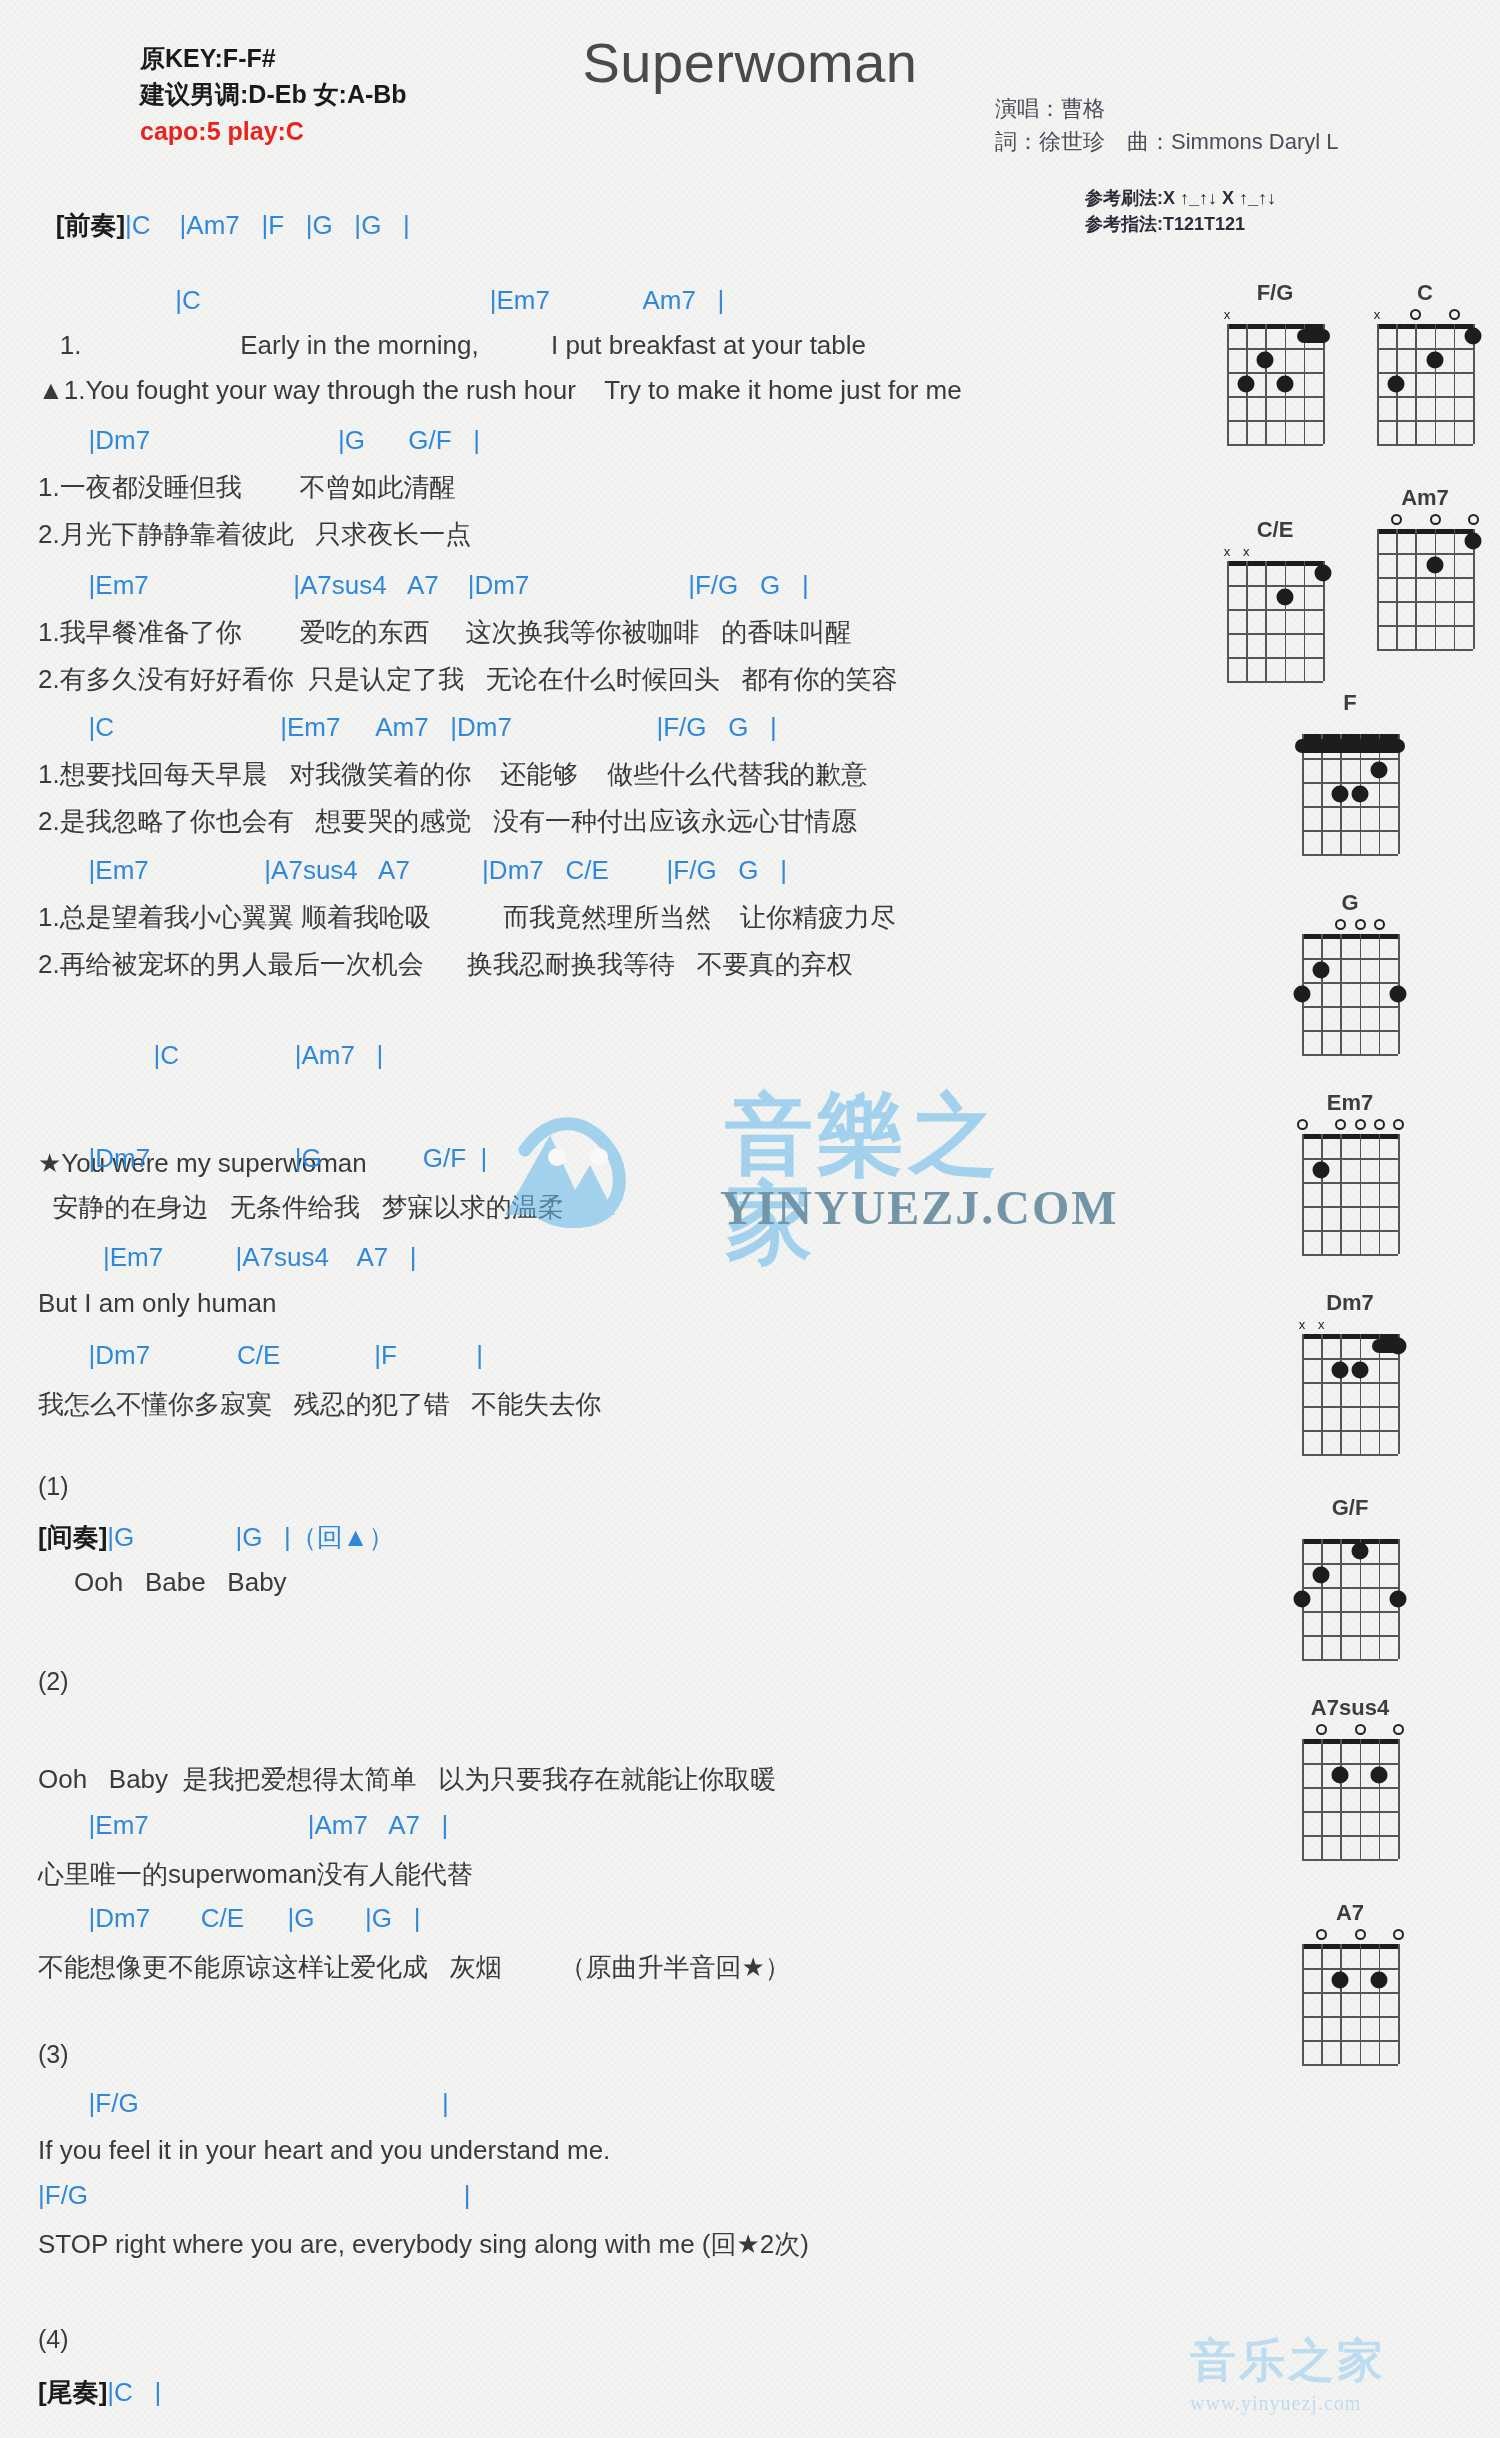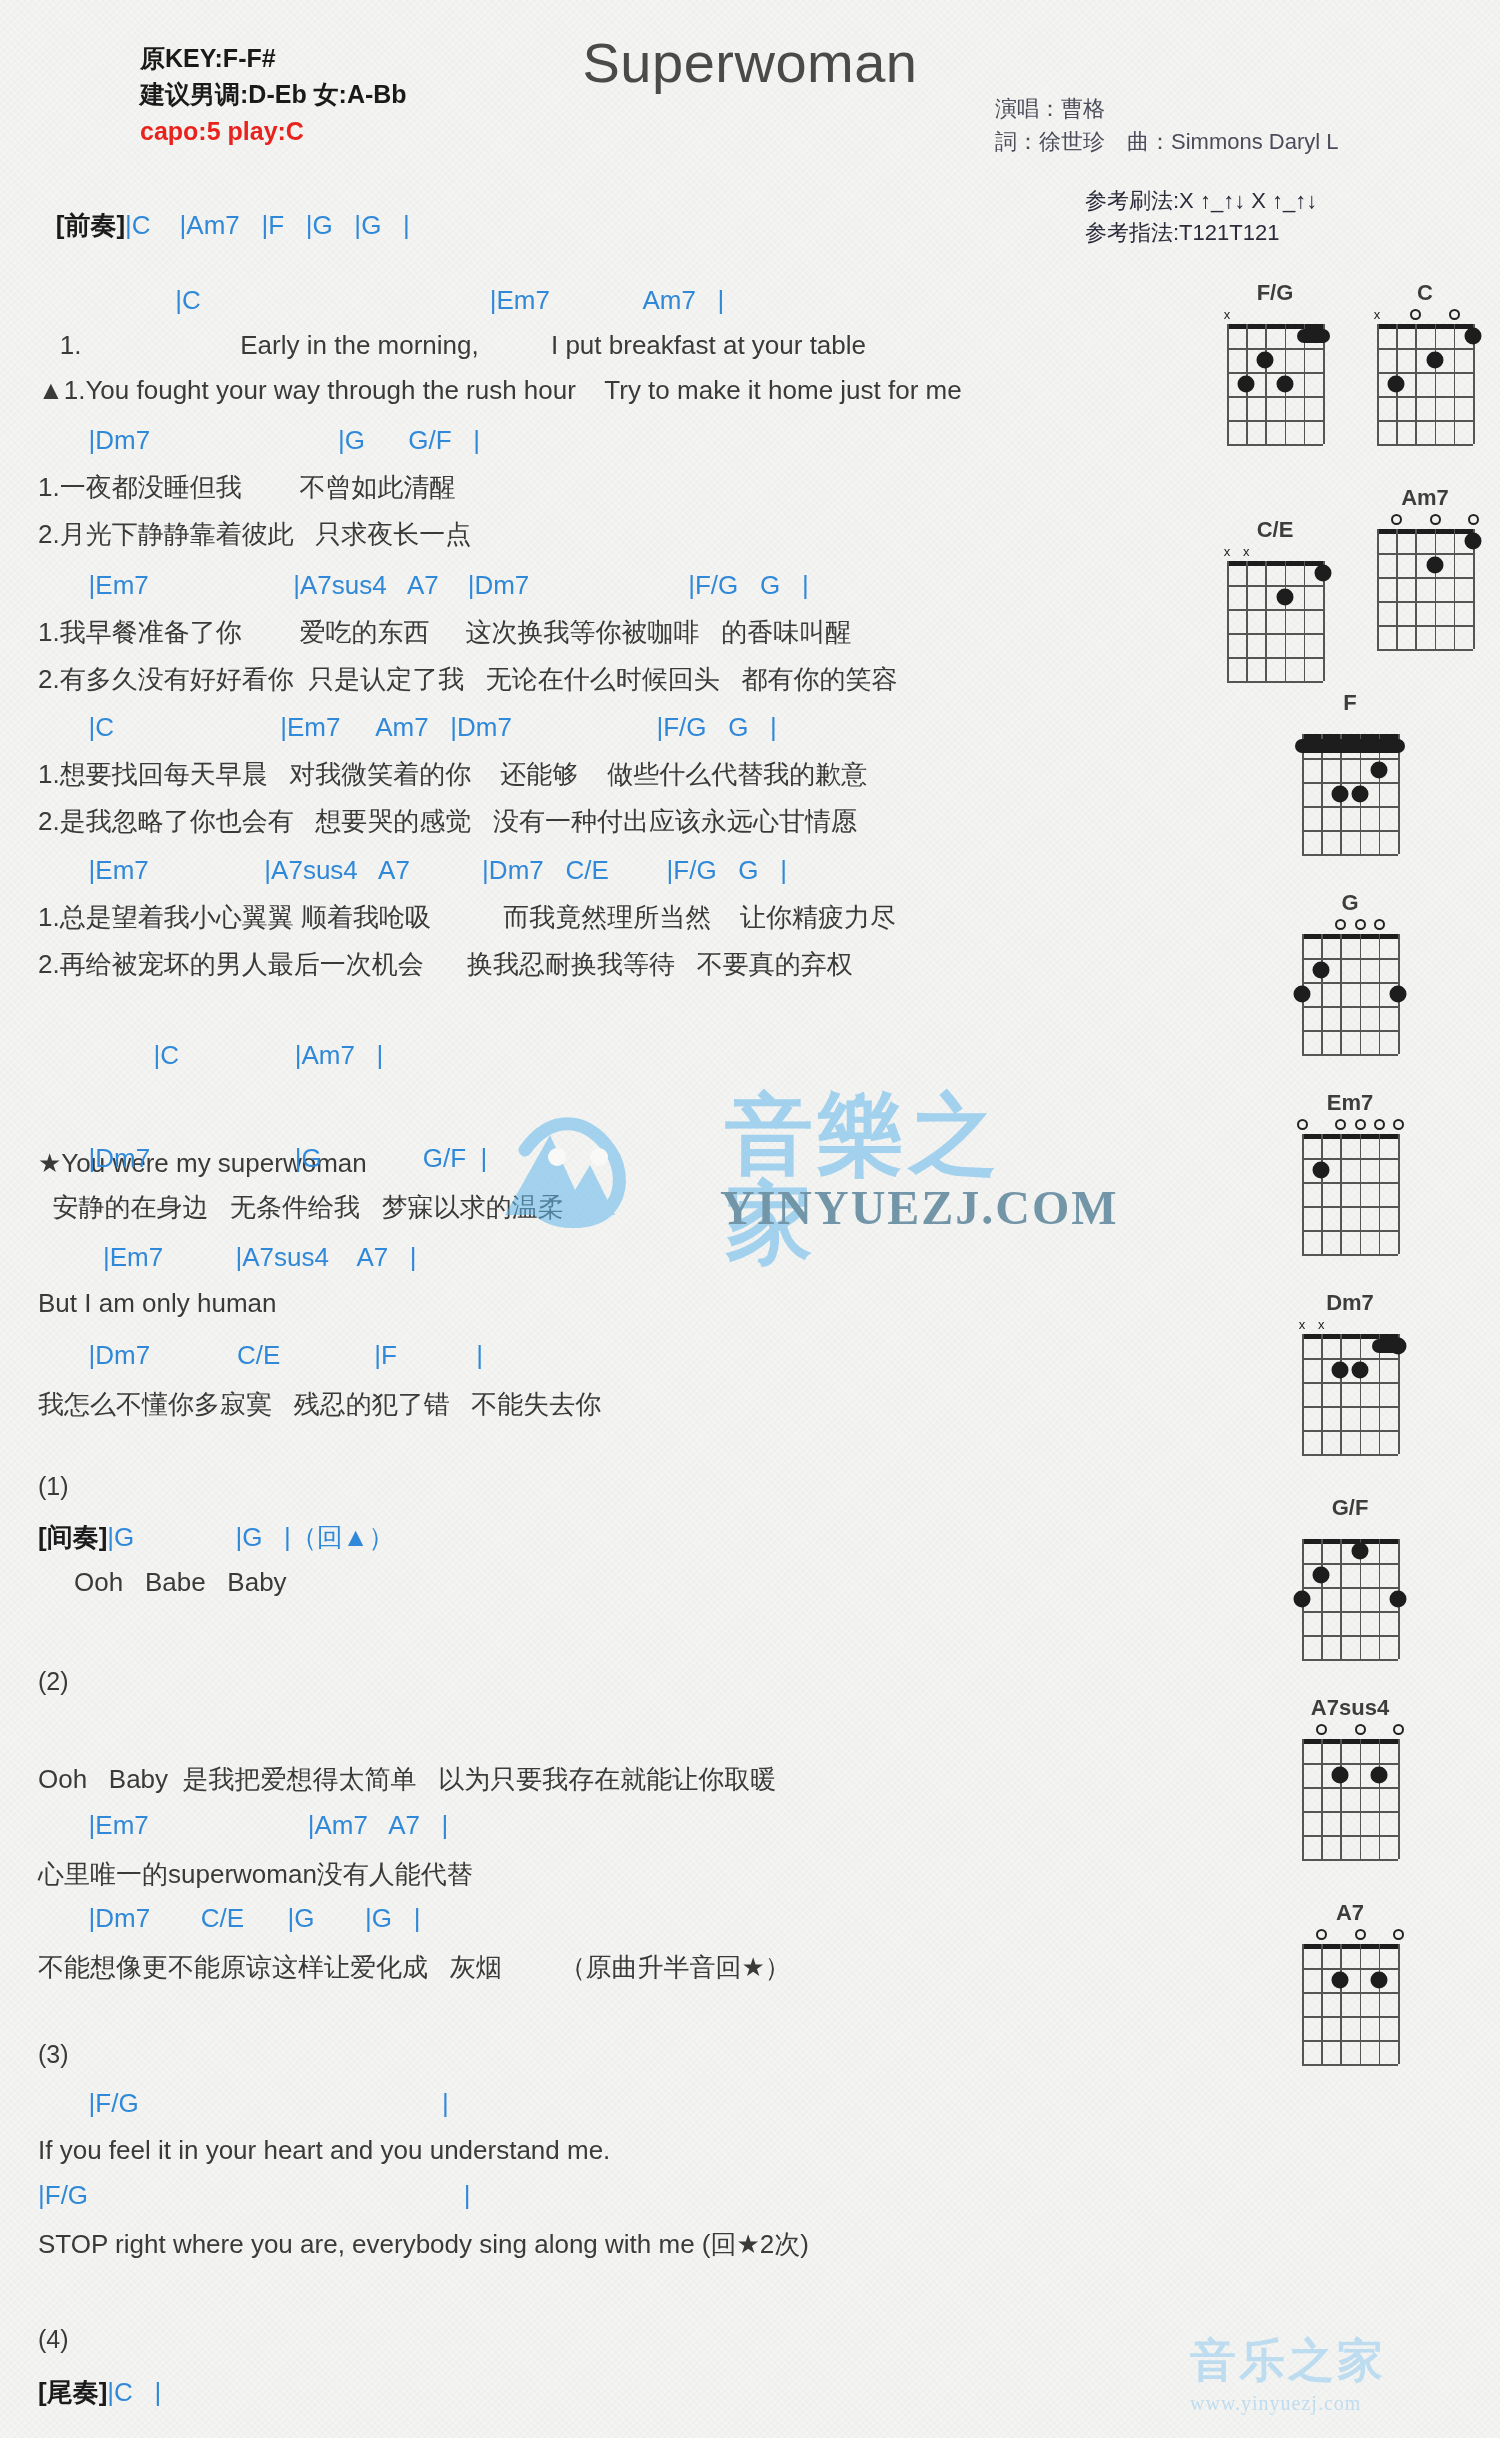--- a/index.html
+++ b/index.html
@@ -25,21 +25,21 @@
   .hdr-left{position:absolute;left:140px;top:40px;line-height:1.45;}
   .hdr-left div{font-size:25px;color:#1a1a1a;font-weight:600;white-space:nowrap;}
   .hdr-left .capo{color:#e8231e;}
   .title{
     position:absolute;left:0;right:0;top:30px;text-align:center;
     font-size:56px;color:#4a4a4a;font-weight:400;letter-spacing:.5px;
   }
   .hdr-right{position:absolute;left:995px;top:92px;line-height:1.5;}
   .hdr-right div{font-size:22px;color:#4b4b5a;white-space:nowrap;}
   .strum{position:absolute;left:1085px;top:185px;line-height:1.45;}
-  .strum div{font-size:22px;color:#2b2b3a;white-space:nowrap;}
+  .strum div{font-size:18px;color:#2b2b3a;white-space:nowrap;font-weight:bold;}
 
   
   .blk{position:absolute;white-space:pre;}
   .chordline{font-size:26px;color:#2f88d8;letter-spacing:0;}
   .lyric{font-size:26px;color:#3a3a3a;}
   .tag{font-size:26px;color:#1b1b1b;font-weight:700;}
   .sect{font-size:25px;color:#3a3a3a;}
 
   
   .diagrams{position:absolute;left:1215px;top:280px;width:270px;}

